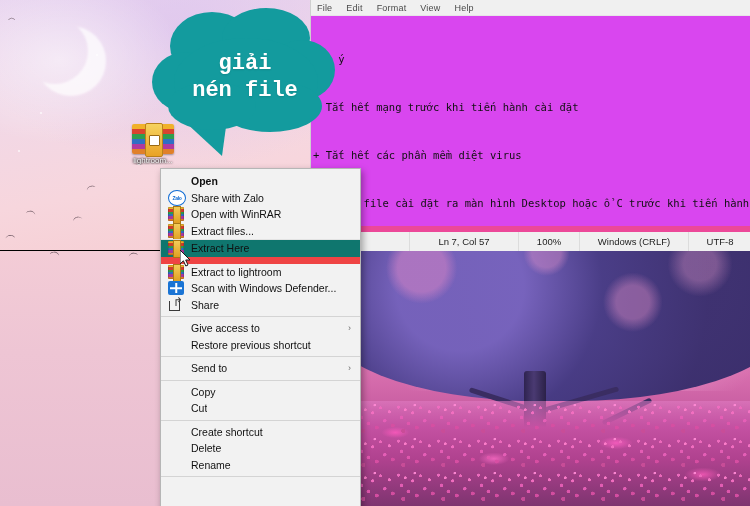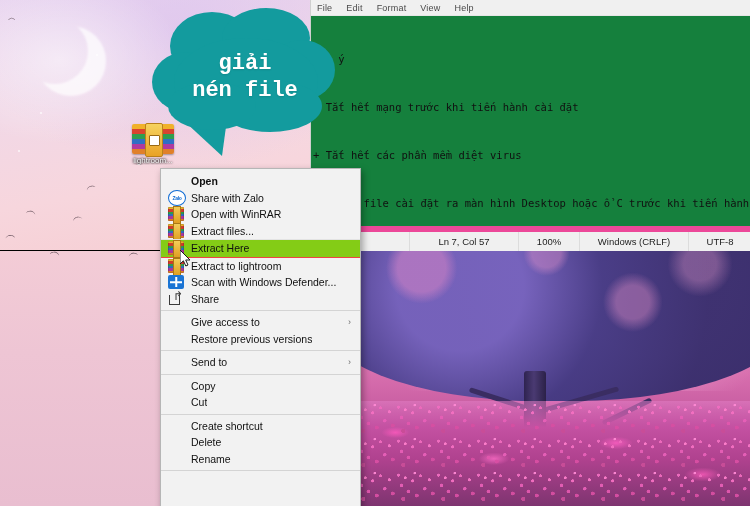--- a/index.html
+++ b/index.html
@@ -88,21 +88,21 @@
   }
   
   .lowerleft{
     position:absolute;left:0;top:251px;width:356px;height:255px;
     background:linear-gradient(180deg,#f3ccd6 0%,#eec5d4 40%,#e9bed0 100%);
   }
 
   
   .notepad{
     position:absolute;left:310px;top:0;width:440px;height:251px;
-    background:#15803d;border-left:1px solid #cfcfcf;
+    background:#d946ef;border-left:1px solid #cfcfcf;
     display:flex;flex-direction:column;
   }
   .np-menubar{
     height:15px;flex:0 0 15px;background:#f0f0f0;border-bottom:1px solid #e6e6e6;
     display:flex;align-items:center;padding-left:6px;gap:14px;
   }
   .np-menubar span{font-size:9px;color:#4a4a4a;letter-spacing:.2px;}
   .np-text{
     flex:1 1 auto;padding:3px 0 0 2px;
     font-family:"DejaVu Sans Mono","Liberation Mono",monospace;
@@ -146,21 +146,21 @@
     background:#f2f2f2;border:1px solid #b6b6b6;
     box-shadow:2px 3px 7px rgba(0,0,0,.35);
     padding:4px 0 0 0;font-size:10.5px;color:#101010;
     overflow:hidden;height:338px;
   }
   .mi{
     position:relative;height:16.5px;display:flex;align-items:center;
     padding-left:30px;padding-right:12px;cursor:default;white-space:nowrap;
   }
   .mi.bold{font-weight:bold;}
-  .mi.hl{background:#84cc16;border-top:1px solid #e3e3e3;border-bottom:1px solid #ef4444;}
+  .mi.hl{background:#0f766e;border-top:1px solid #e3e3e3;border-bottom:7px solid #ef4444;}
   .mi .label{overflow:hidden;text-overflow:ellipsis;}
   .mi .arrow{position:absolute;right:9px;top:50%;transform:translateY(-50%);
     font-size:9px;color:#6a6a6a;}
   .msep{height:1px;background:#d4d4d4;margin:3px 0 3px 0;}
   .mi .ic{position:absolute;left:7px;top:50%;transform:translateY(-50%);
     width:16px;height:14px;}
 
   
   .ic-rar{
     border-radius:1px;
@@ -327,21 +327,21 @@
       <div class="mi">
         <span class="ic ic-share"></span>
         <span class="label">Share</span>
       </div>
       <div class="msep"></div>
       <div class="mi">
         <span class="label">Give access to</span>
         <span class="arrow">›</span>
       </div>
       <div class="mi">
-        <span class="label">Restore previous versions</span>
+        <span class="label">Restore previous shortcut</span>
       </div>
       <div class="msep"></div>
       <div class="mi">
         <span class="label">Send to</span>
         <span class="arrow">›</span>
       </div>
       <div class="msep"></div>
       <div class="mi">
         <span class="label">Copy</span>
       </div>

